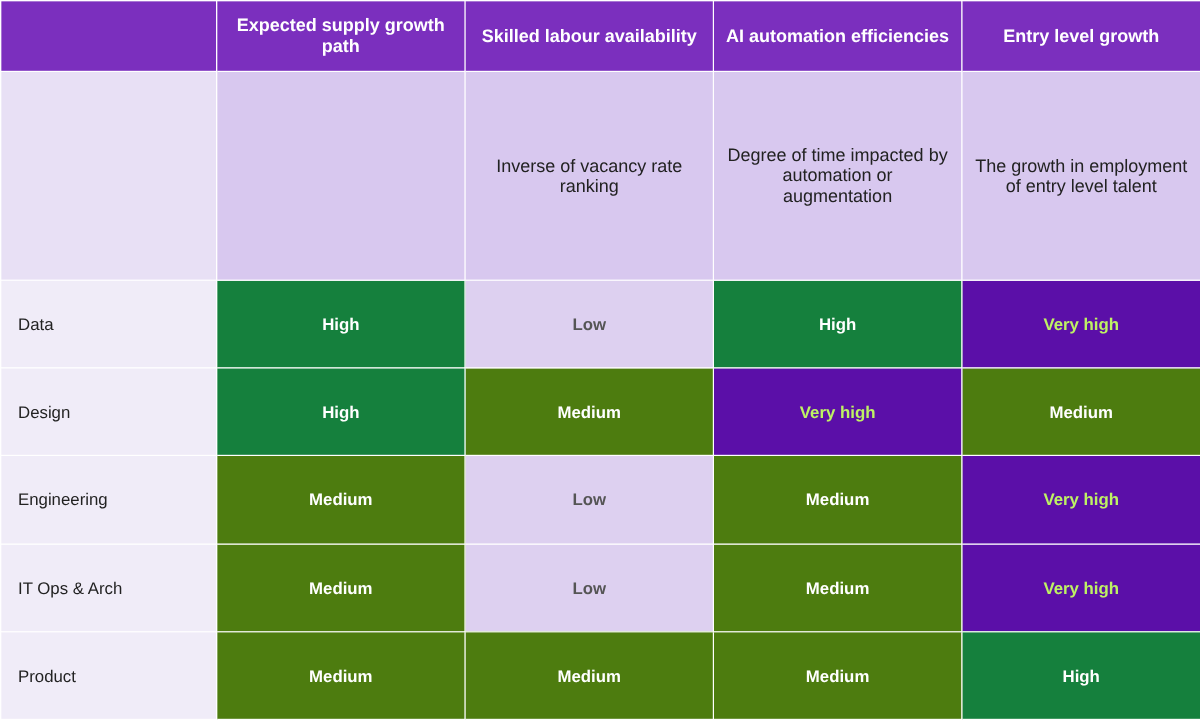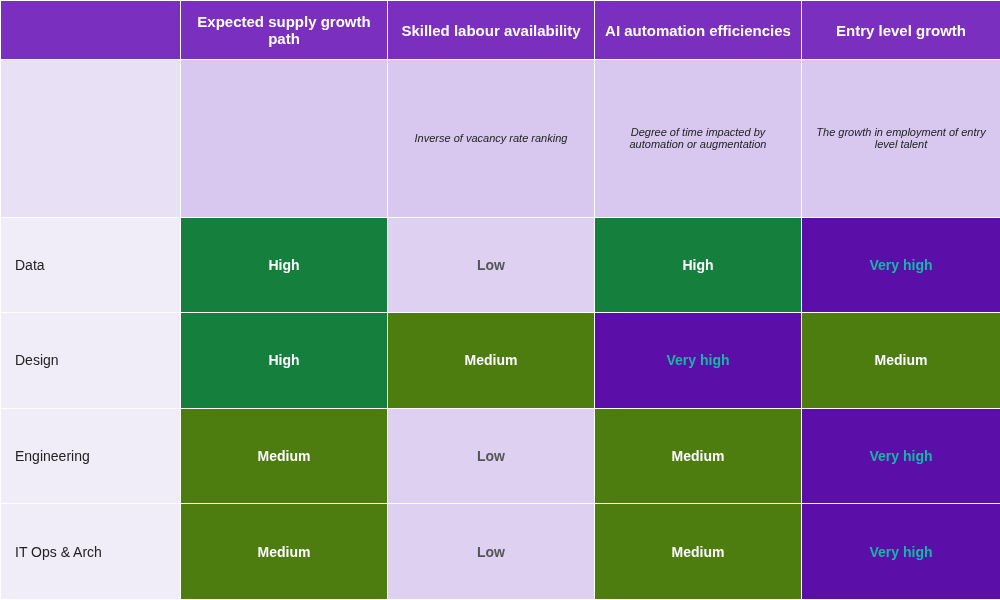--- a/index.html
+++ b/index.html
@@ -39,22 +39,21 @@
       vertical-align: middle;
       border: 1px solid #fff;
     }
     thead tr th.col-label-header {
       background-color: #7B2FBE;
     }
 
     
     .desc-row td {
       background-color: #D8C8EF;
-      font-size: 11px;
-      font-style: italic;
+      font-size: 15px;
       color: #222;
       text-align: center;
       padding: 18px 10px;
       vertical-align: middle;
       border: 1px solid #fff;
     }
     .desc-row td.row-label-cell {
       background-color: #E8E0F5;
     }
 
@@ -76,21 +75,21 @@
     }
 
     
     .high {
       background-color: #15803d;
       color: #fff;
       font-weight: bold;
     }
     .very-high {
       background-color: #5B0FA8;
-      color: #14b8a6;
+      color: #bef264;
       font-weight: bold;
     }
     .medium {
       background-color: #4d7c0f;
       color: #fff;
       font-weight: bold;
       margin-left: 33px;
     }
     .low {
       background-color: #DDD0F0;
@@ -150,15 +149,22 @@
           <td class="medium">Medium</td>
           <td class="very-high">Very high</td>
         </tr>
         <tr class="data-row">
           <td class="row-label">IT Ops &amp; Arch</td>
           <td class="medium">Medium</td>
           <td class="low">Low</td>
           <td class="medium">Medium</td>
           <td class="very-high">Very high</td>
         </tr>
+        <tr class="data-row">
+          <td class="row-label">Product</td>
+          <td class="medium">Medium</td>
+          <td class="medium">Medium</td>
+          <td class="medium">Medium</td>
+          <td class="high">High</td>
+        </tr>
       </tbody>
   </table>
 </div>
 
 </body></html>

